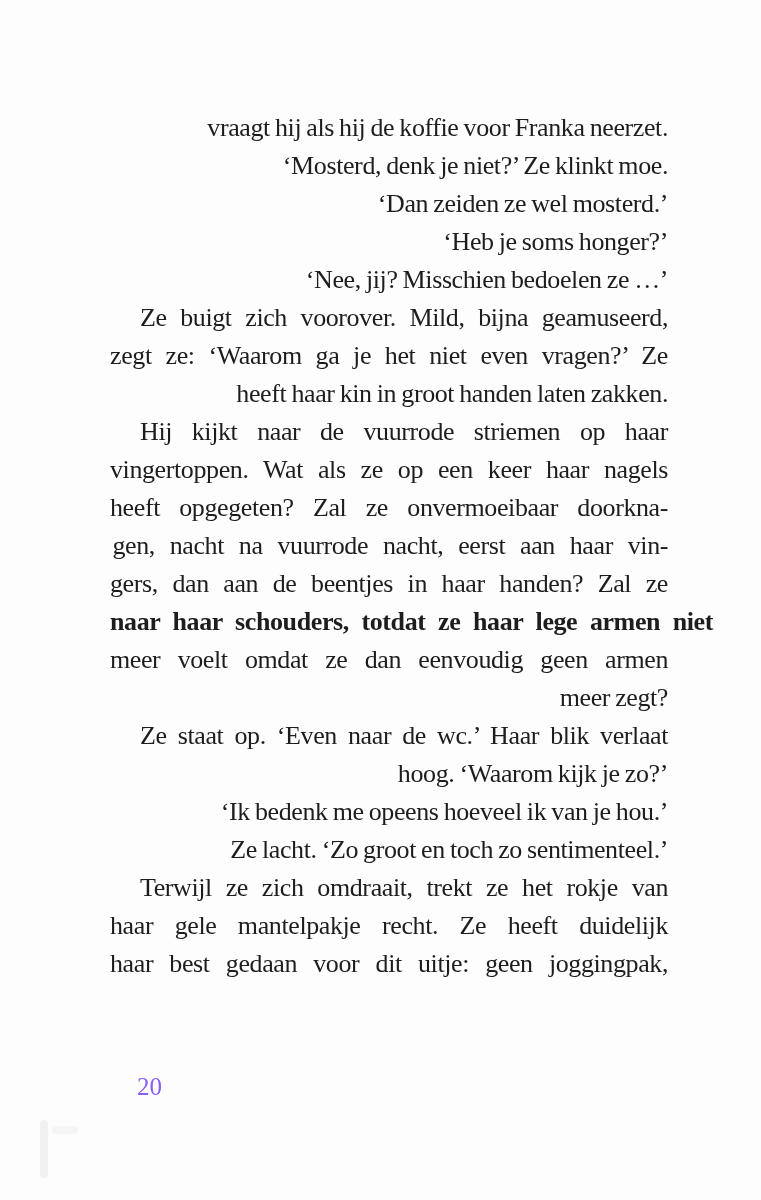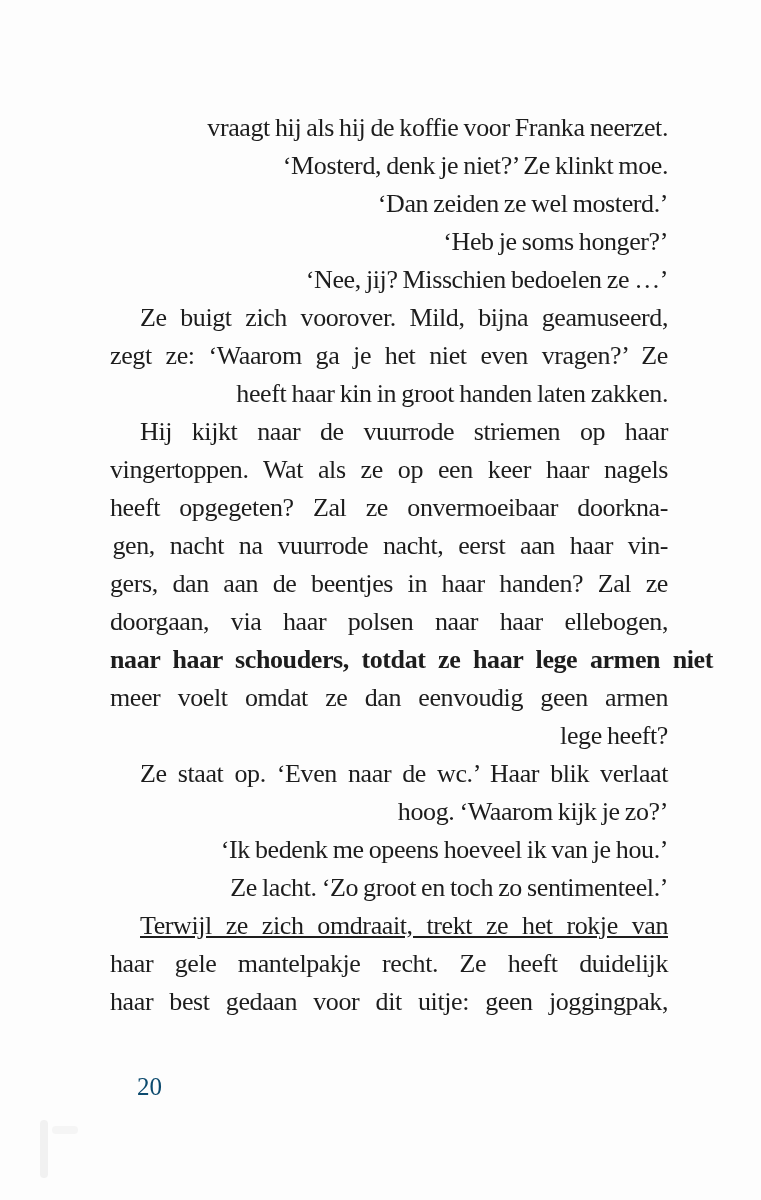--- a/index.html
+++ b/index.html
@@ -37,21 +37,21 @@
   }
   .line.indent {
     padding-left: 30px;
   }
   .page-number {
     position: absolute;
     left: 137px;
     top: 1072px;
     font-size: 25px;
     line-height: 30px;
-    color: #0c4a6e;
+    color: #8b5cf6;
     text-align: center;
   }
   
   .scan-artifact-a {
     position: absolute;
     left: 40px;
     top: 1120px;
     width: 8px;
     height: 58px;
     background: #f1f1f1;
@@ -78,28 +78,27 @@
       <div class="line indent"><span>‘Heb je soms honger?’</span></div>
       <div class="line indent"><span>‘Nee, jij? Misschien bedoelen ze …’</span></div>
       <div class="line indent"><span style="word-spacing: 7.4974px; margin-top: 28px;">Ze buigt zich voorover. Mild, bijna geamuseerd,</span></div>
       <div class="line"><span style="word-spacing: 7.71528px;">zegt ze: ‘Waarom ga je het niet even vragen?’ Ze</span></div>
       <div class="line"><span>heeft haar kin in groot handen laten zakken.</span></div>
       <div class="line indent"><span style="word-spacing: 13.6272px;">Hij kijkt naar de vuurrode striemen op haar</span></div>
       <div class="line"><span style="word-spacing: 8.85156px;">vingertoppen. Wat als ze op een keer haar nagels</span></div>
       <div class="line"><span style="word-spacing: 13.2094px; margin-top: 12px;">heeft opgegeten? Zal ze onvermoeibaar doorkna-</span></div>
       <div class="line"><span style="word-spacing: 8.72461px;">gen, nacht na vuurrode nacht, eerst aan haar vin-</span></div>
       <div class="line"><span style="word-spacing: 8.46875px;">gers, dan aan de beentjes in haar handen? Zal ze</span></div>
-      <div class="line"><span style="word-spacing: 15.5339px;">doorgaan, via haar polsen naar haar ellebogen,</span></div>
       <div class="line"><span style="word-spacing: 6.51953px; font-weight: bold;">naar haar schouders, totdat ze haar lege armen niet</span></div>
       <div class="line"><span style="word-spacing: 11.1696px;">meer voelt omdat ze dan eenvoudig geen armen</span></div>
-      <div class="line"><span>lege heeft?</span></div>
+      <div class="line"><span>meer zegt?</span></div>
       <div class="line indent"><span style="word-spacing: 4.99306px;">Ze staat op. ‘Even naar de wc.’ Haar blik verlaat</span></div>
       <div class="line"><span>hoog. ‘Waarom kijk je zo?’</span></div>
       <div class="line indent"><span>‘Ik bedenk me opeens hoeveel ik van je hou.’</span></div>
       <div class="line indent"><span>Ze lacht. ‘Zo groot en toch zo sentimenteel.’</span></div>
-      <div class="line indent"><span style="word-spacing: 7.7168px; text-decoration: underline;">Terwijl ze zich omdraait, trekt ze het rokje van</span></div>
+      <div class="line indent"><span style="word-spacing: 7.7168px;">Terwijl ze zich omdraait, trekt ze het rokje van</span></div>
       <div class="line"><span style="word-spacing: 15.4036px;">haar gele mantelpakje recht. Ze heeft duidelijk</span></div>
       <div class="line"><span style="word-spacing: 10.1071px;">haar best gedaan voor dit uitje: geen joggingpak,</span></div>
     </div>
   <div class="page-number">20</div>
   <div class="scan-artifact-a"></div>
   <div class="scan-artifact-b"></div>
 </div>
 
 </body></html>

